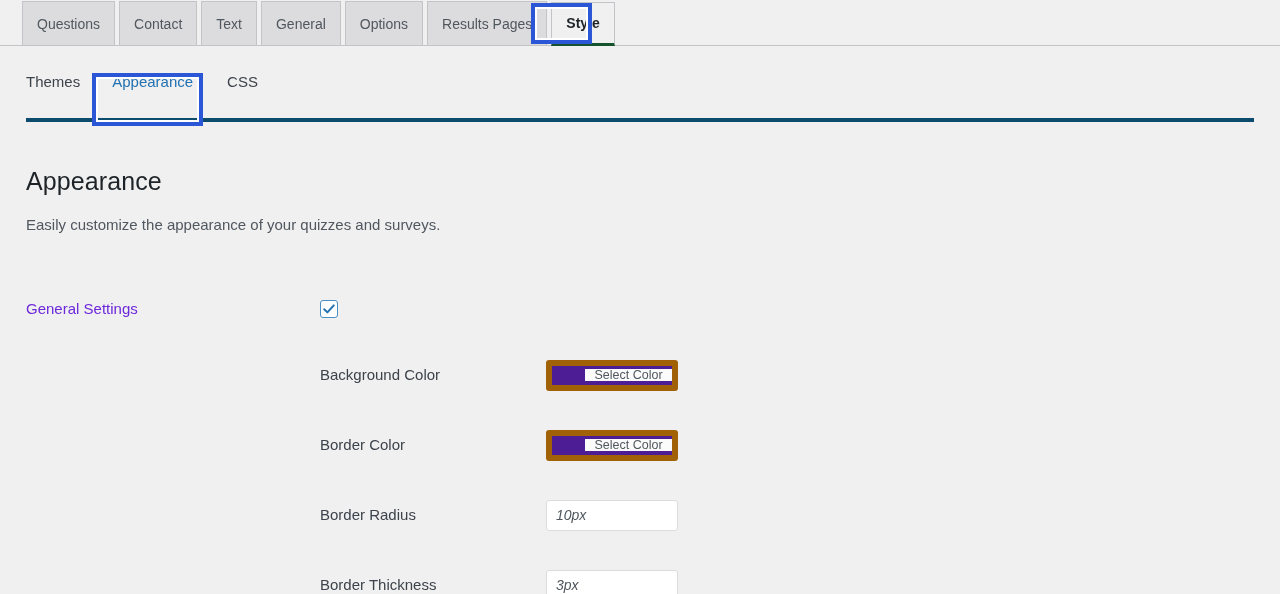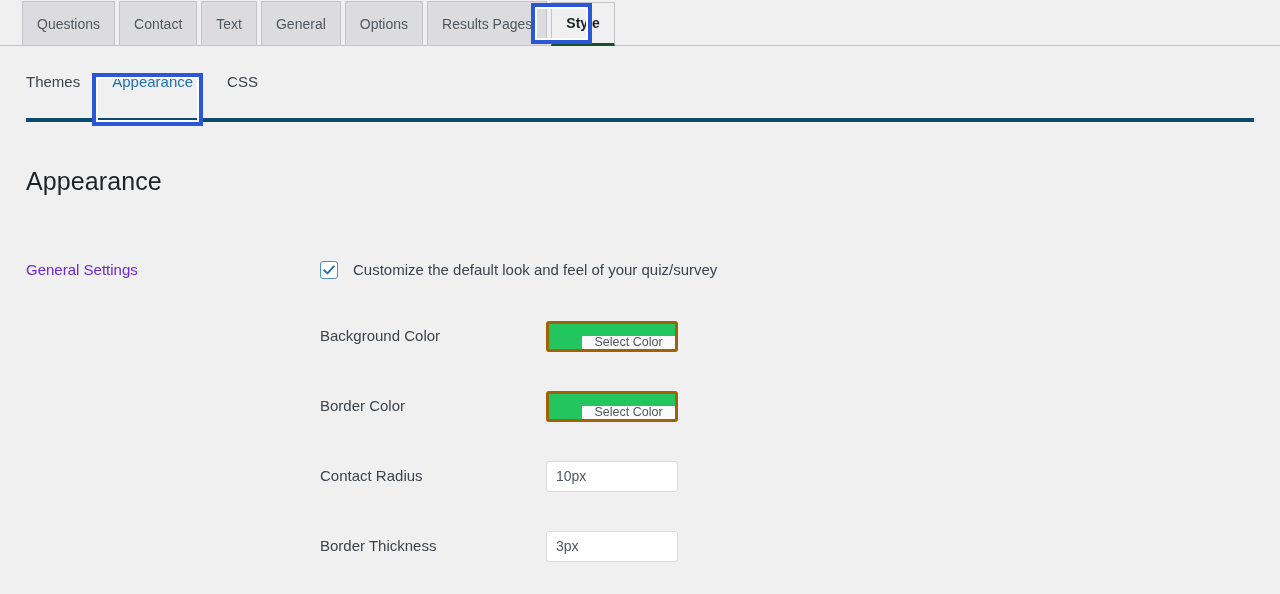--- a/index.html
+++ b/index.html
@@ -189,27 +189,27 @@
     width: 194px;
     flex: 0 0 194px;
     font-size: 15px;
     color: #3c434a;
     line-height: 1.2;
   }
 
   
   .color-btn {
     display: flex;
-    align-items: flex-end;
+    align-items: center;
     width: 132px;
     height: 31px;
-    border: 3px solid #a16207;
+    border: 6px solid #a16207;
     border-radius: 3px;
     overflow: hidden;
-    background: #22c55e;
+    background: #4c1d95;
     cursor: pointer;
   }
   .color-swatch {
     width: 33px;
     flex: 0 0 33px;
     border-right: 1px solid #b9cada;
   }
   .color-btn-label {
     flex: 1 1 auto;
     display: flex;
@@ -227,20 +227,21 @@
     width: 132px;
     height: 31px;
     border: 1px solid #dcdcde;
     border-radius: 3px;
     background: #ffffff;
     padding: 0 9px;
     font-family: "Liberation Sans", sans-serif;
     font-size: 14px;
     color: #50575e;
     outline: none;
+    font-style: italic;
   }
   .text-input::placeholder { color: #8c8f94; }
 </style>
 </head>
 <body>
 
 <div class="tabbar">
   <div class="tab">
     <span>Questions</span>
   </div>
@@ -278,56 +279,56 @@
       <span>CSS</span>
     </div>
   </div>
 </div>
 
 <div class="annot" id="annot-appearance-subtab" style="border-color: rgb(43, 87, 214);"></div>
 
 <div class="content">
 
   <h1 class="page-title">Appearance</h1>
+  <p class="page-subtitle">Easily customize the appearance of your quizzes and surveys.</p>
 
   <div class="settings-block">
 
     <div class="settings-label-col">
       <div class="section-heading">General Settings</div>
     </div>
 
     <div class="settings-fields-col">
 
       <div class="check-row">
         <span class="checkbox">
           <svg viewBox="0 0 14 14">
             <path d="M2.2 7.3 L5.4 10.4 L11.8 3.4" fill="none" stroke="#2271b1" stroke-width="2" stroke-linecap="round" stroke-linejoin="round"></path>
           </svg>
         </span>
-        <span class="check-label">Customize the default look and feel of your quiz/survey</span>
       </div>
 
       <div class="field-row">
         <div class="field-label">Background Color</div>
         <div class="color-btn">
           <span class="color-swatch" id="swatch-background" style="background: rgb(255, 255, 255);"></span>
           <span class="color-btn-label">Select Color</span>
         </div>
       </div>
 
       <div class="field-row">
         <div class="field-label">Border Color</div>
         <div class="color-btn">
           <span class="color-swatch" id="swatch-border" style="background: rgb(211, 214, 228);"></span>
           <span class="color-btn-label">Select Color</span>
         </div>
       </div>
 
       <div class="field-row">
-        <div class="field-label">Contact Radius</div>
+        <div class="field-label">Border Radius</div>
         <input class="text-input" type="text" value="10px" style="">
       </div>
 
       <div class="field-row">
         <div class="field-label">Border Thickness</div>
         <input class="text-input" type="text" value="3px" style="">
       </div>
 
     </div>
   </div>

